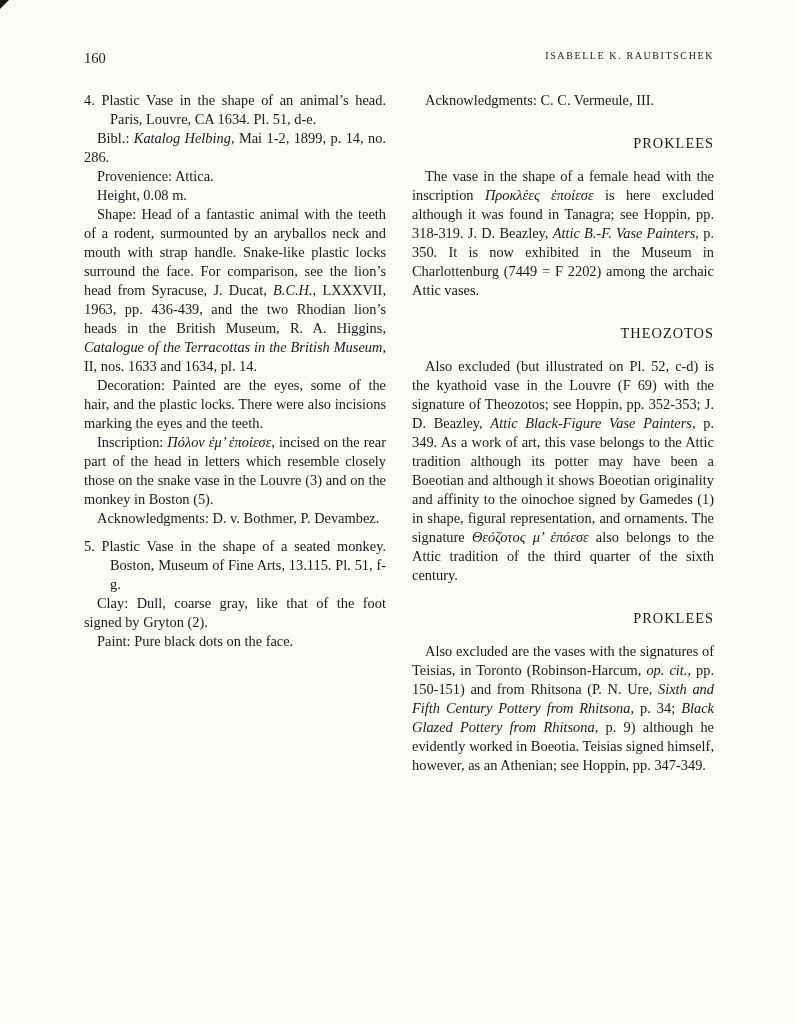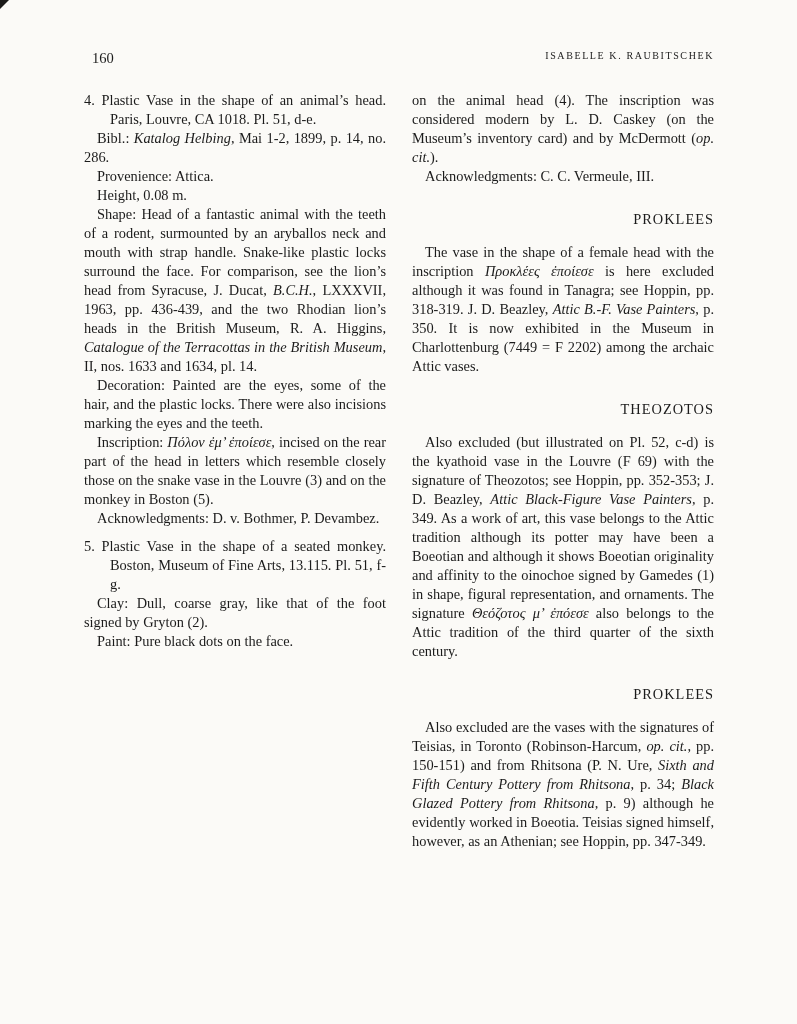--- a/index.html
+++ b/index.html
@@ -28,21 +28,21 @@
   }
   .header {
     position: absolute;
     top: 50px;
     left: 84px;
     width: 630px;
     height: 20px;
   }
   .page-num {
     position: absolute;
-    left: 8px;
+    left: 0;
     top: 0;
     font-size: 14.5px;
   }
   .running-head {
     display: block;
     width: 100%;
     text-align: right;
     font-size: 10px;
     letter-spacing: 1.6px;
   }
@@ -85,34 +85,33 @@
 <div class="page">
   <div class="corner-artifact"></div>
 
   <div class="header">
     <span class="running-head">ISABELLE K. RAUBITSCHEK</span>
     <span class="page-num">160</span>
   </div>
 
   <div class="columns">
     <div class="column" id="left-col">
-        <p class="block entry"><span>4. Plastic Vase in the shape of an animal’s head. Paris, Louvre, CA 1018. Pl. 51, d-e.</span></p>
+        <p class="block entry"><span>4. Plastic Vase in the shape of an animal’s head. Paris, Louvre, CA 1634. Pl. 51, d-e.</span></p>
         <p class="block para"><span>Bibl.: </span><span class="it">Katalog Helbing</span><span>, Mai 1-2, 1899, p. 14, no. 286.</span></p>
         <p class="block para"><span>Provenience: Attica.</span></p>
         <p class="block para"><span>Height, 0.08 m.</span></p>
         <p class="block para"><span>Shape: Head of a fantastic animal with the teeth of a rodent, surmounted by an aryballos neck and mouth with strap handle. Snake-like plastic locks surround the face. For comparison, see the lion’s head from Syracuse, J. Ducat, </span><span class="it">B.C.H.</span><span>, LXXXVII, 1963, pp. 436-439, and the two Rhodian lion’s heads in the British Museum, R. A. Higgins, </span><span class="it">Catalogue of the Terracottas in the British Museum</span><span>, II, nos. 1633 and 1634, pl. 14.</span></p>
         <p class="block para"><span>Decoration: Painted are the eyes, some of the hair, and the plastic locks. There were also incisions marking the eyes and the teeth.</span></p>
         <p class="block para"><span>Inscription: </span><span class="greek">Πόλον ἐμ’ ἐποίεσε</span><span>, incised on the rear part of the head in letters which resemble closely those on the snake vase in the Louvre (3) and on the monkey in Boston (5).</span></p>
         <p class="block para"><span>Acknowledgments: D. v. Bothmer, P. Devambez.</span></p>
         <p class="block entry space-before"><span>5. Plastic Vase in the shape of a seated monkey. Boston, Museum of Fine Arts, 13.115. Pl. 51, f-g.</span></p>
         <p class="block para"><span>Clay: Dull, coarse gray, like that of the foot signed by Gryton (2).</span></p>
         <p class="block para"><span>Paint: Pure black dots on the face.</span></p>
       </div>
     <div class="column" id="right-col">
-        <p class="block para-flush"><span>on the animal head (4). The inscription was considered modern by L. D. Caskey (on the Museum’s inventory card) and by McDermott (</span><span class="it">op. cit.</span><span>).</span></p>
         <p class="block para"><span>Acknowledgments: C. C. Vermeule, III.</span></p>
         <h2 class="block heading"><span>PROKLEES</span></h2>
         <p class="block para"><span>The vase in the shape of a female head with the inscription </span><span class="greek">Προκλέες ἐποίεσε</span><span> is here excluded although it was found in Tanagra; see Hoppin, pp. 318-319. J. D. Beazley, </span><span class="it">Attic B.-F. Vase Painters</span><span>, p. 350. It is now exhibited in the Museum in Charlottenburg (7449 = F 2202) among the archaic Attic vases.</span></p>
         <h2 class="block heading"><span>THEOZOTOS</span></h2>
         <p class="block para"><span>Also excluded (but illustrated on Pl. 52, c-d) is the kyathoid vase in the Louvre (F 69) with the signature of Theozotos; see Hoppin, pp. 352-353; J. D. Beazley, </span><span class="it">Attic Black-Figure Vase Painters</span><span>, p. 349. As a work of art, this vase belongs to the Attic tradition although its potter may have been a Boeotian and although it shows Boeotian originality and affinity to the oinochoe signed by Gamedes (1) in shape, figural representation, and ornaments. The signature </span><span class="greek">Θεόζοτος μ’ ἐπόεσε</span><span> also belongs to the Attic tradition of the third quarter of the sixth century.</span></p>
         <h2 class="block heading"><span>PROKLEES</span></h2>
         <p class="block para"><span>Also excluded are the vases with the signatures of Teisias, in Toronto (Robinson-Harcum, </span><span class="it">op. cit.</span><span>, pp. 150-151) and from Rhitsona (P. N. Ure, </span><span class="it">Sixth and Fifth Century Pottery from Rhitsona</span><span>, p. 34; </span><span class="it">Black Glazed Pottery from Rhitsona</span><span>, p. 9) although he evidently worked in Boeotia. Teisias signed himself, however, as an Athenian; see Hoppin, pp. 347-349.</span></p>
       </div>
   </div>
 </div>

